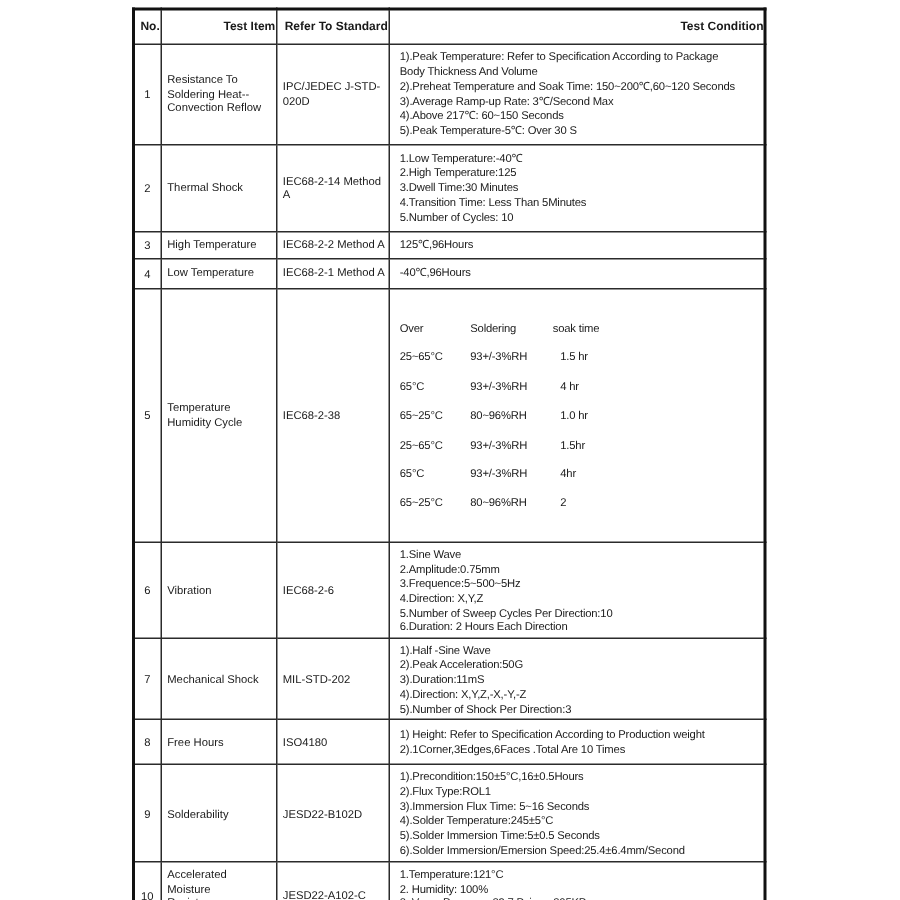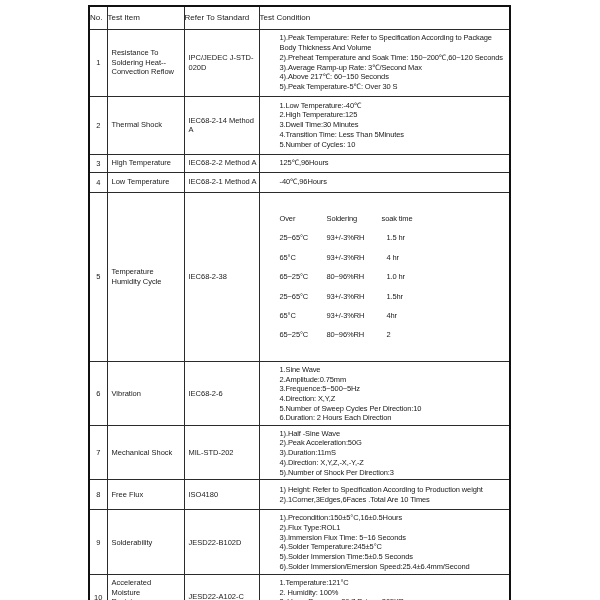--- a/index.html
+++ b/index.html
@@ -7,27 +7,27 @@
               font-family:"Liberation Sans", sans-serif; color:#1a1a1a; }
   .doc { position:absolute; left:88px; top:5px; width:421px; }
 
   table { border-collapse:collapse; table-layout:fixed; width:421px; }
   td { border:1px solid #2b2b2b; vertical-align:middle; overflow:hidden; }
 
   .main { border:2px solid #111; }
   .r-title td { border-bottom:2px solid #111; height:17px;
                 font-family:"Liberation Serif", serif; font-weight:bold;
                 font-size:10.5px; padding:1px 0 1px 4px; }
-  .r-head td { height:23px; font-weight:normal; font-size:8px; text-align:left; }
+  .r-head td { height:23px; font-weight:bold; font-size:8px; text-align:right; }
 
   .c-no   { text-align:center; font-size:7.5px; }
   .c-item { font-size:7.5px; line-height:9.5px; padding:2px 2px 2px 4px; white-space:pre-line; }
   .c-std  { font-size:7.5px; line-height:9.5px; padding:2px 2px 2px 4px; white-space:pre-line; }
   .c-cond { font-size:7.5px; line-height:9.7px; letter-spacing:-0.12px;
-            padding:2px 3px 2px 20px; white-space:pre-line; }
+            padding:2px 3px 2px 7px; white-space:pre-line; }
 
   .r1 td{height:67px;} .r2 td{height:58px;margin-left:25px;} .r3 td{height:18px;} .r4 td{height:20px;}
   .r5 td{height:76px;} .r6 td{height:64px;margin-top:11px;} .r7 td{height:54px;} .r8 td{height:30px;}
   .r9 td{height:65px;} .r10 td{height:45px;}
 
   .ht { width:100%; font-size:7.5px; line-height:9.7px; letter-spacing:-0.12px; }
   .ht-row { display:grid; grid-template-columns:47px 55px auto; }
   .ht-row span { white-space:nowrap; }
   .ht-body span:last-child { padding-left:5px; }
 </style>
@@ -150,21 +150,21 @@
       <td class="c-item">Mechanical Shock</td>
       <td class="c-std">MIL-STD-202</td>
       <td class="c-cond">1).Half -Sine Wave
 2).Peak Acceleration:50G
 3).Duration:11mS
 4).Direction: X,Y,Z,-X,-Y,-Z
 5).Number of Shock Per Direction:3</td>
     </tr>
     <tr class="r8">
       <td class="c-no">8</td>
-      <td class="c-item">Free Flux</td>
+      <td class="c-item">Free Hours</td>
       <td class="c-std">ISO4180</td>
       <td class="c-cond">1) Height: Refer to Specification According to Production weight
 2).1Corner,3Edges,6Faces .Total Are 10 Times</td>
     </tr>
     <tr class="r9">
       <td class="c-no">9</td>
       <td class="c-item">Solderability</td>
       <td class="c-std">JESD22-B102D</td>
       <td class="c-cond">1).Precondition:150±5°C,16±0.5Hours
 2).Flux Type:ROL1

